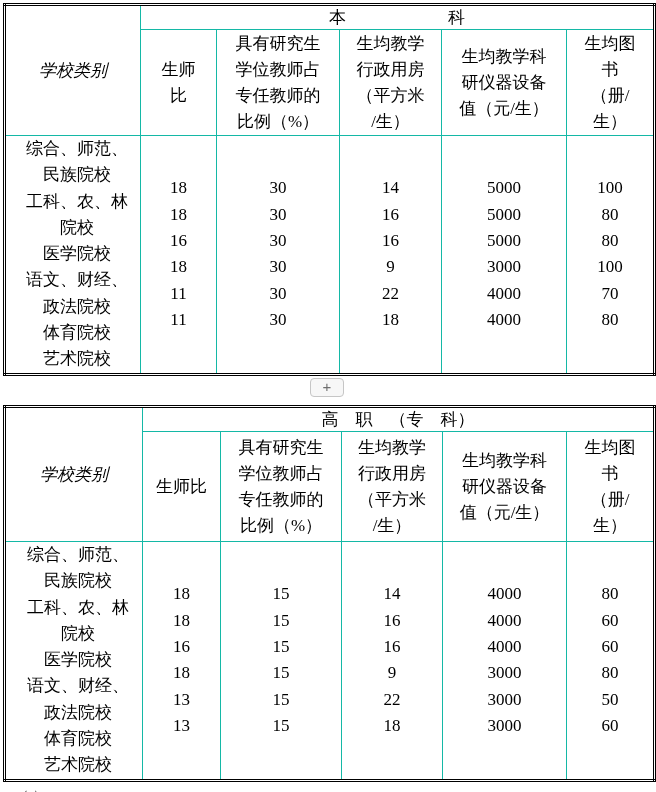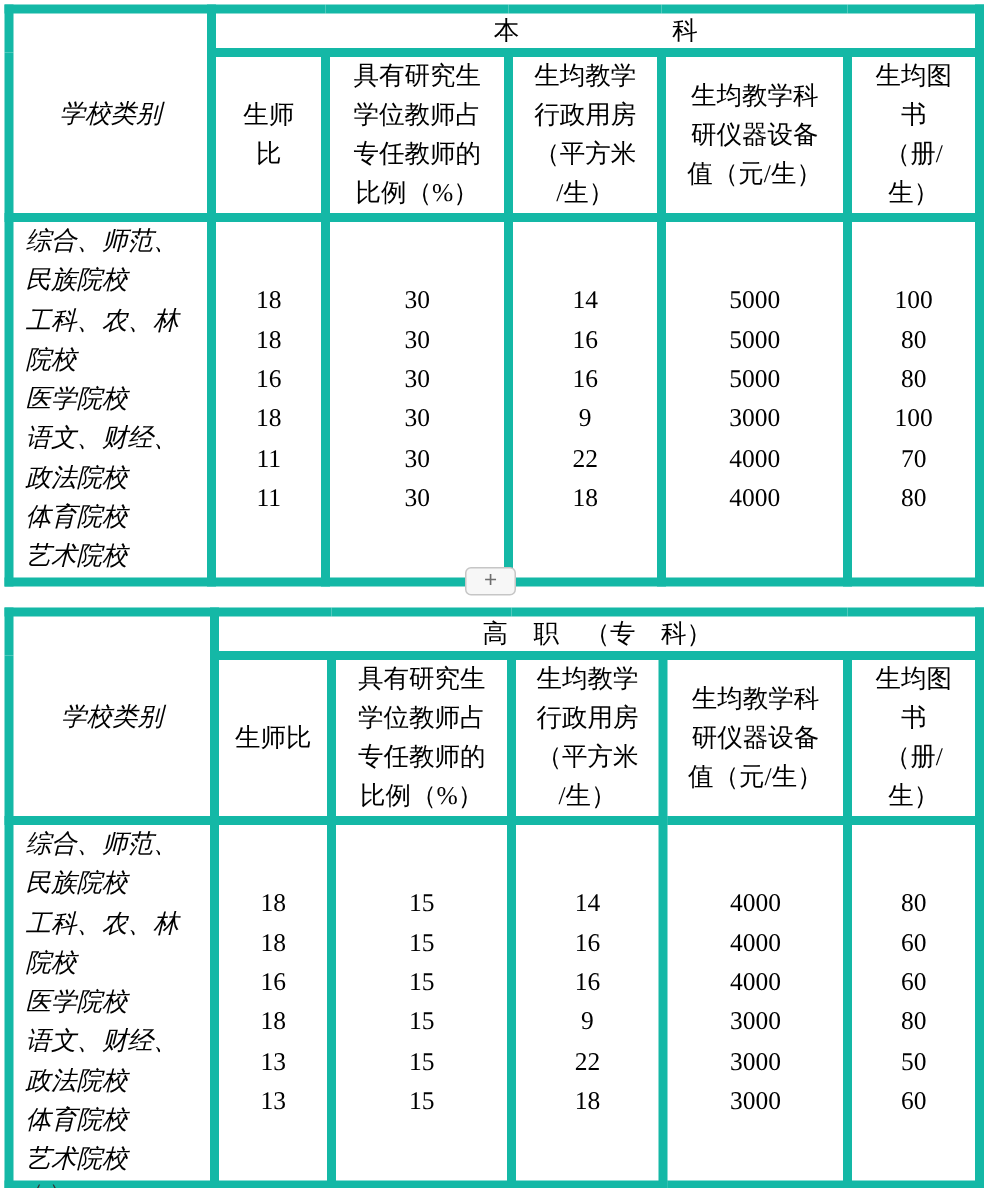--- a/index.html
+++ b/index.html
@@ -16,21 +16,21 @@
   table.spec {
     position: absolute;
     left: 3px;
     border-collapse: collapse;
     table-layout: fixed;
     border: 3px double #000000;
   }
   .t1 { top: 3px; }
   .t2 { top: 405px; }
   table.spec td {
-    border: 6px solid #14b8a6;
+    border: 1px solid #14b8a6;
     padding: 0;
     font-size: 17px;
     text-align: center;
     vertical-align: middle;
     overflow: hidden;
   }
   
   .t1 .c1{width:136px}.t1 .c2{width:76px}.t1 .c3{width:123px}
   .t1 .c4{width:102px}.t1 .c5{width:125px}.t1 .c6{width:88px}
   .t2 .c1{width:138px}.t2 .c2{width:78px}.t2 .c3{width:121px}
@@ -41,21 +41,21 @@
   .t2 .r-hdr td { height: 110px; }
   .r-hdr td { line-height: 26px; white-space: pre-line; }
   .r-body td {
     border-top: 3px double #000000;
     height: 237px;
     vertical-align: top;
     line-height: 26.3px;
     white-space: pre-line;
     padding-top: 1px;
   }
-  .r-body td.names { text-align: left; padding-left: 8px; font-style: italic; }
+  .r-body td.names { text-align: center; padding-left: 8px; }
   .cat-cell { font-size: 17px; font-style: italic; }
   .span-cell { font-size: 17px; }
   .insert-btn {
     position: absolute;
     left: 310px;
     top: 378px;
     width: 34px;
     height: 19px;
     background: #f7f7f7;
     border: 1px solid #c6c6c6;

